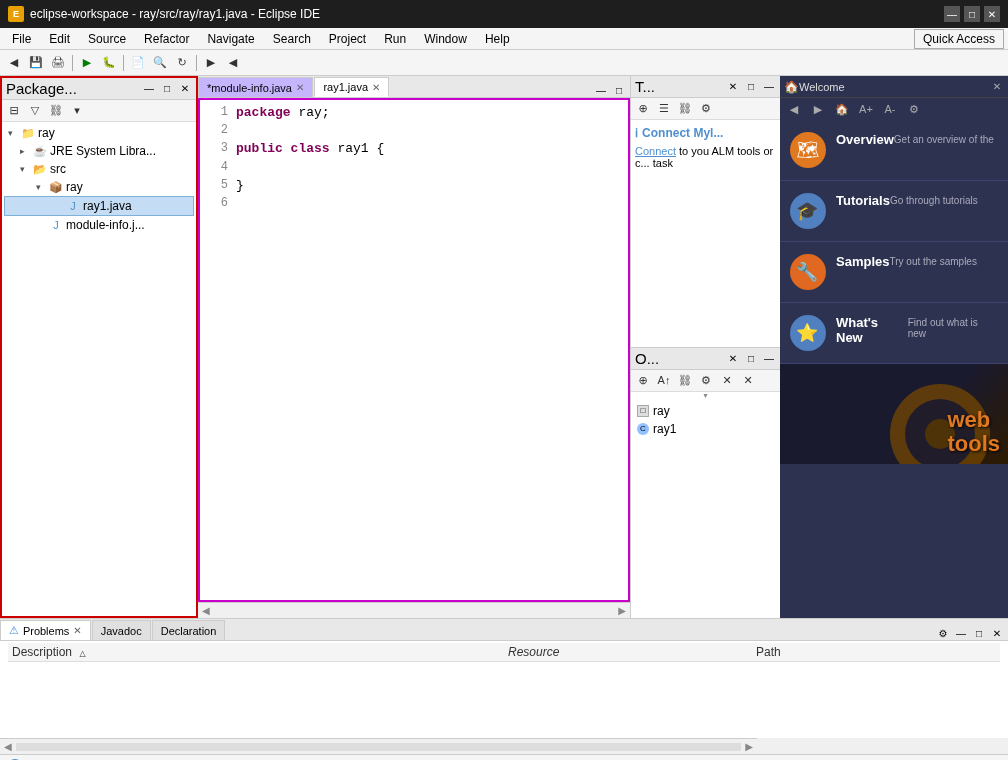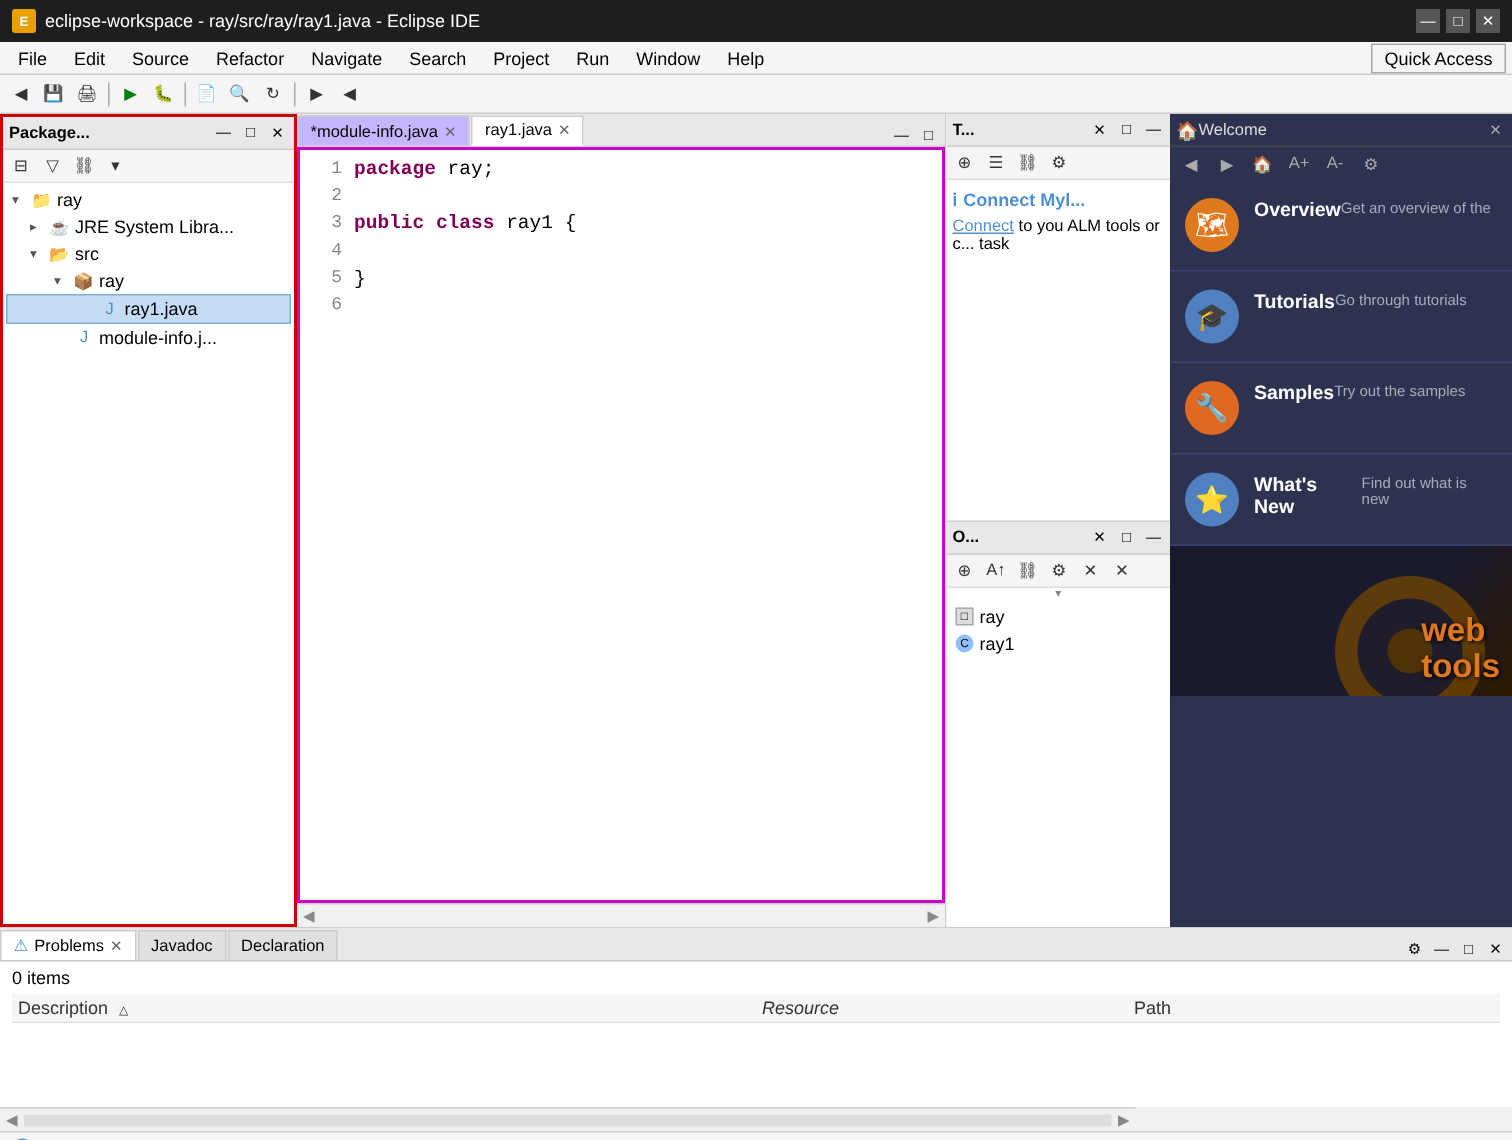--- a/index.html
+++ b/index.html
@@ -91,21 +91,21 @@
     .panel-header {
       background: #e8e8e8;
       border-bottom: 1px solid #ccc;
       height: 22px;
       display: flex;
       align-items: center;
       padding: 0 4px;
       font-size: 11px;
       gap: 4px;
     }
-    .panel-title { font-size: 11px; font-weight: bold; flex: 1; overflow: hidden; white-space: nowrap; }
+    .panel-title { font-size: 15px; font-weight: normal; flex: 1; overflow: hidden; white-space: nowrap; }
     .panel-btn { width: 14px; height: 14px; cursor: pointer; font-size: 10px; display: flex; align-items: center; justify-content: center; }
     .panel-toolbar { height: 22px; background: #f5f5f5; border-bottom: 1px solid #ddd; display: flex; align-items: center; padding: 0 2px; gap: 1px; }
     .tree-container { flex: 1; overflow-y: auto; overflow-x: hidden; padding: 2px; }
     .tree-item { display: flex; align-items: center; padding: 1px 0; cursor: pointer; font-size: 12px; white-space: nowrap; }
     .tree-item.selected { background: #c5dcf5; border: 1px solid #7eb0d8; }
     .tree-indent { display: inline-block; }
     .tree-arrow { width: 12px; font-size: 9px; color: #555; }
     .tree-icon { width: 16px; height: 16px; margin-right: 2px; display: flex; align-items: center; justify-content: center; font-size: 11px; }
 
     
@@ -569,21 +569,20 @@
       <div class="bottom-tab">
         <span>Declaration</span>
       </div>
       <span style="flex:1;"></span>
       <span class="panel-btn" style="margin-right:4px;">⚙</span>
       <span class="panel-btn" style="margin-right:4px;">—</span>
       <span class="panel-btn" style="margin-right:4px;">□</span>
       <span class="panel-btn" style="margin-right:4px;">✕</span>
     </div>
     <div class="bottom-content">
-      <div class="bottom-count">0 items</div>
       <table class="bottom-table">
         <thead>
           <tr>
             <th style="width:50%;">
               <span>Description</span>
               <span style="font-size:8px;margin-left:4px;">△</span>
             </th>
             <th style="width:25%;font-style:italic;">Resource</th>
             <th style="width:25%;margin-left:38px;">Path</th>
           </tr>

